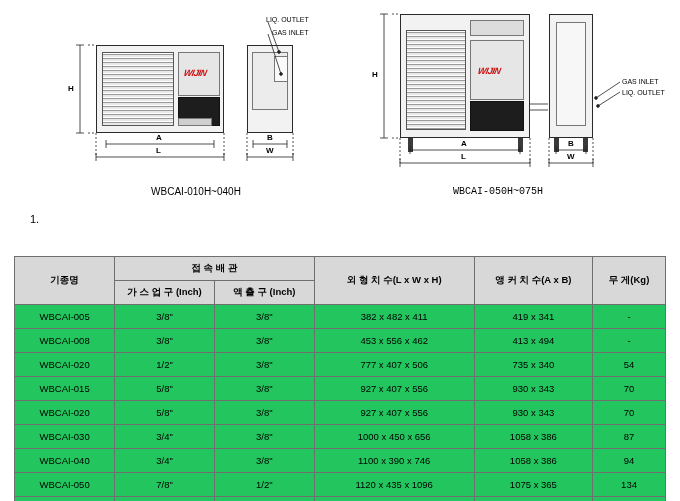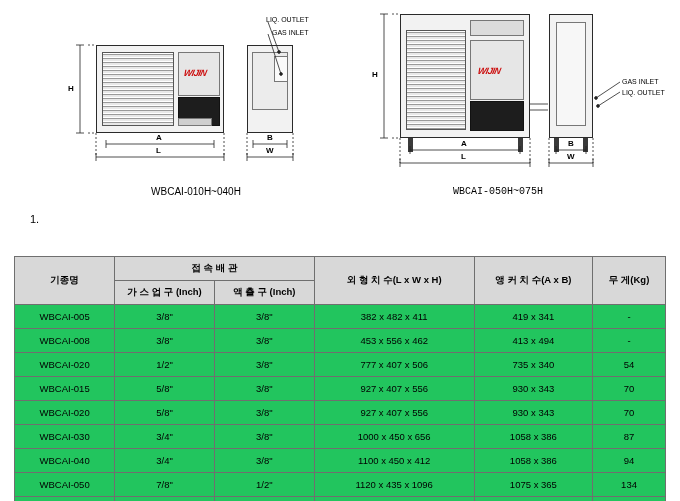--- a/index.html
+++ b/index.html
@@ -280,21 +280,21 @@
           <td>3/4"</td>
           <td>3/8"</td>
           <td>1000 x 450 x 656</td>
           <td>1058 x 386</td>
           <td>87</td>
         </tr>
         <tr>
           <td>WBCAI-040</td>
           <td>3/4"</td>
           <td>3/8"</td>
-          <td>1100 x 450 x 412</td>
+          <td>1100 x 390 x 746</td>
           <td>1058 x 386</td>
           <td>94</td>
         </tr>
         <tr>
           <td>WBCAI-050</td>
           <td>7/8"</td>
           <td>1/2"</td>
           <td>1120 x 435 x 1096</td>
           <td>1075 x 365</td>
           <td>134</td>

